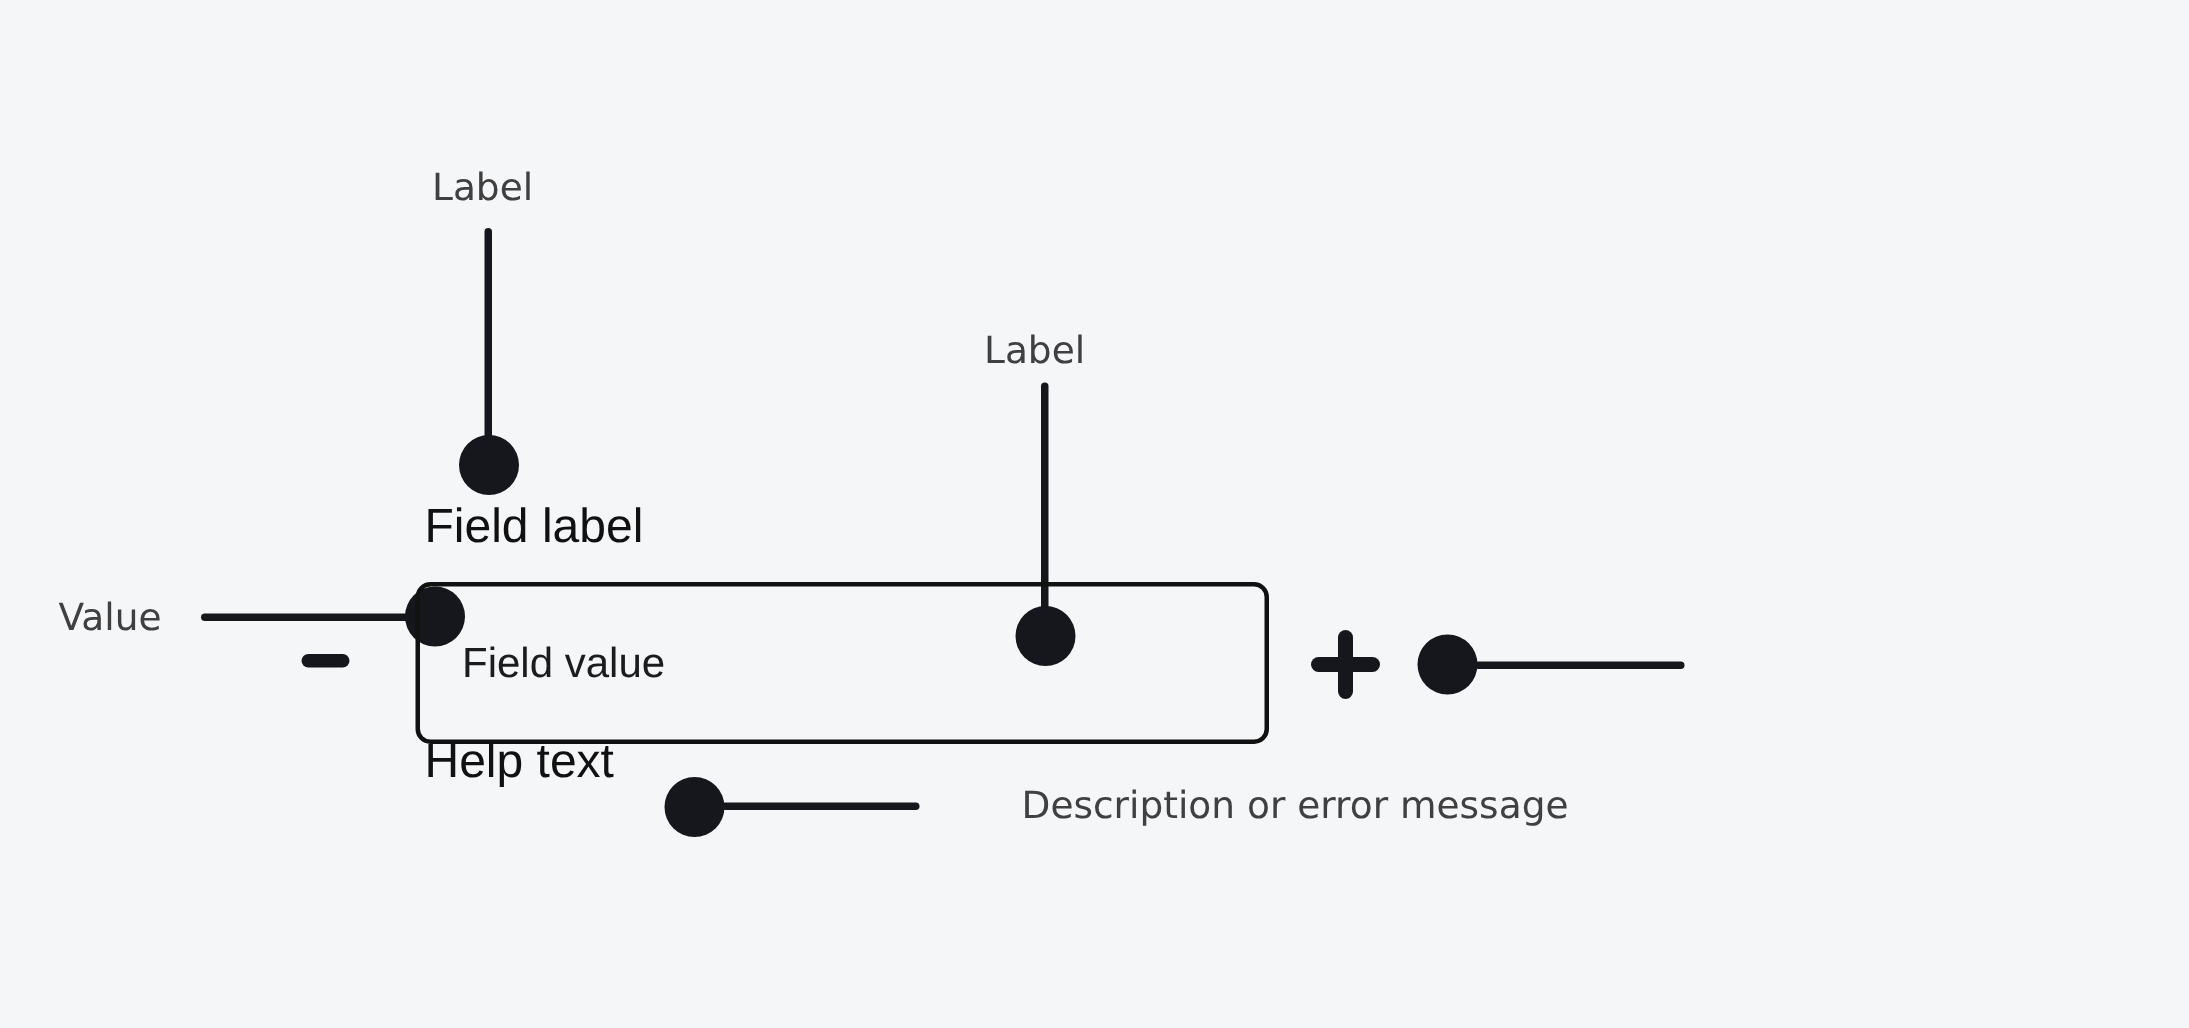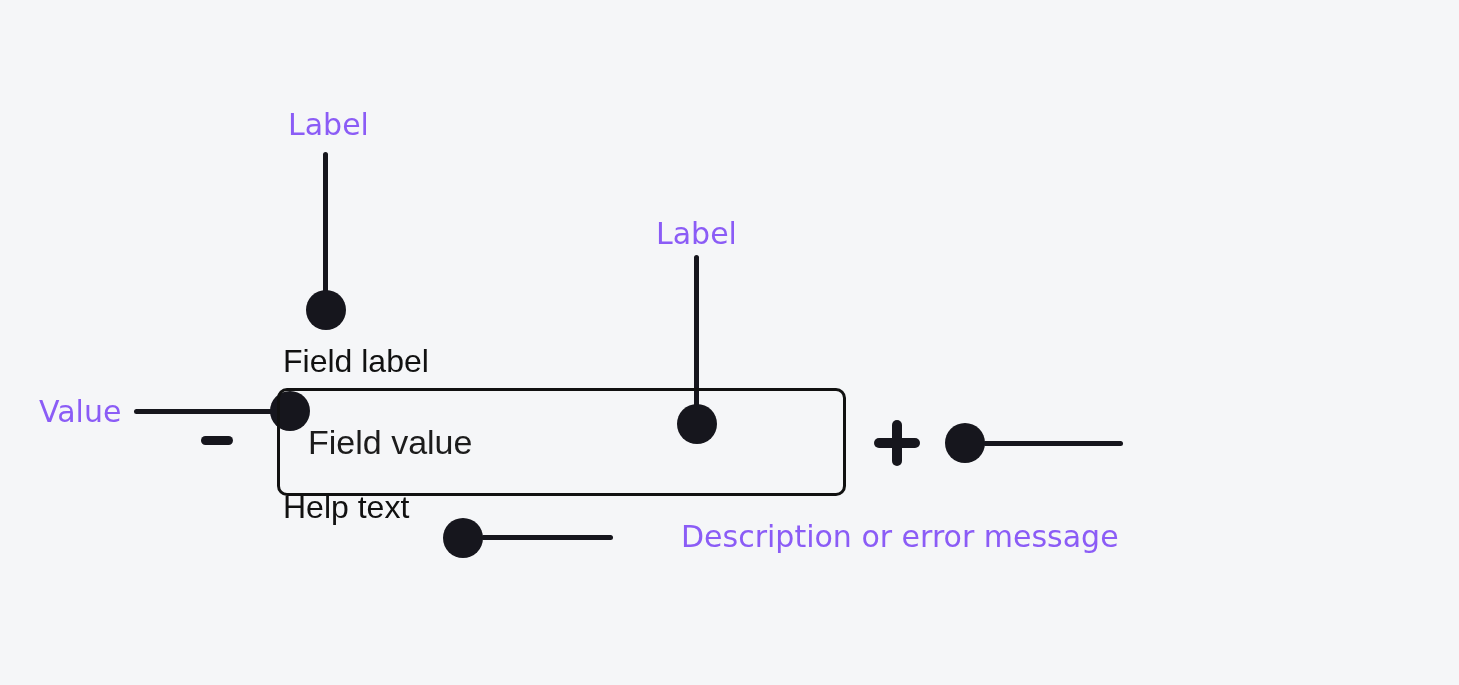--- a/index.html
+++ b/index.html
@@ -12,23 +12,23 @@
     height: 685px;
     background: #f5f6f8;
     overflow: hidden;
     color: #16161d;
   }
 
   
   .ann {
     position: absolute;
     font-family: "DejaVu Sans", sans-serif;
-    font-size: 30px;
+    font-size: 25px;
     line-height: 30px;
-    color: #8b5cf6;
+    color: #404040;
     white-space: nowrap;
   }
 
   
   .comp {
     position: absolute;
     font-family: "Liberation Sans", sans-serif;
     font-size: 32px;
     line-height: 38px;
     color: #111111;
@@ -67,21 +67,21 @@
     border-radius: 10px;
     background: transparent;
   }
 
   .field-value {
     position: absolute;
     left: 28px;
     top: 50%;
     transform: translateY(-50%);
     font-family: "Liberation Sans", sans-serif;
-    font-size: 34px;
+    font-size: 28px;
     color: #1c1c1c;
     white-space: nowrap;
   }
 
   .stepper {
     position: absolute;
     background: transparent;
   }
 
   .bar {
@@ -109,21 +109,21 @@
   <div class="dot" style="left: 306px; top: 290px;"></div>
 
   <div class="ann" style="left: 656px; top: 219px;">Label</div>
   <div class="vline" style="left: 694px; top: 255px; height: 155px;"></div>
   <div class="dot" style="left: 677px; top: 404px;"></div>
 
   <div class="ann" style="left: 39px; top: 397px;">Value</div>
   <div class="hline" style="left: 134px; top: 409px; width: 140px;"></div>
   <div class="dot" style="left: 270px; top: 391px;"></div>
 
-  <div class="comp" style="left: 283px; top: 342px;">Field label</div>
+  <div class="comp" style="left: 283px; top: 331px;">Field label</div>
 
   <div class="stepper stepper-minus">
     <span class="bar minus-bar"></span>
   </div>
 
   <div class="input-box">
     <span class="field-value">Field value</span>
   </div>
 
   <div class="stepper stepper-plus">

